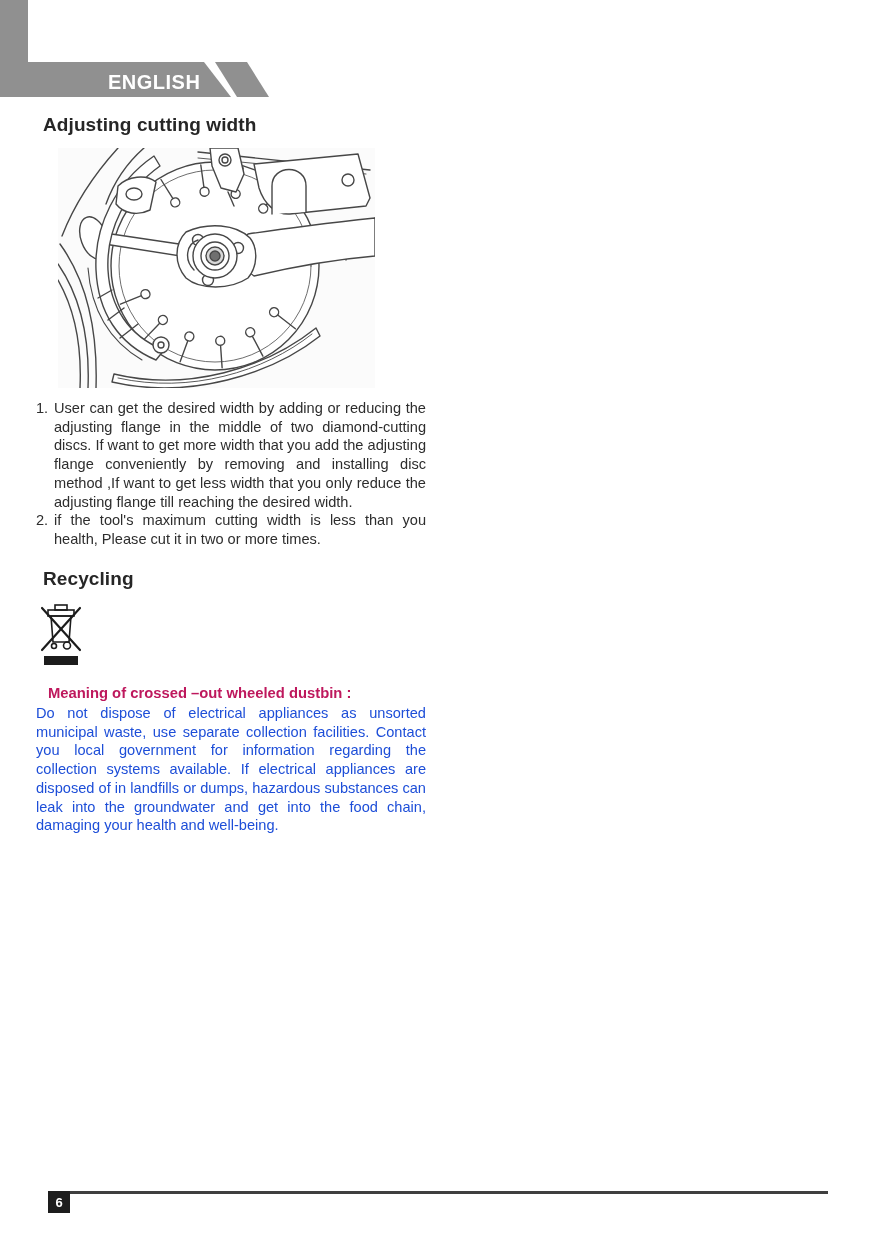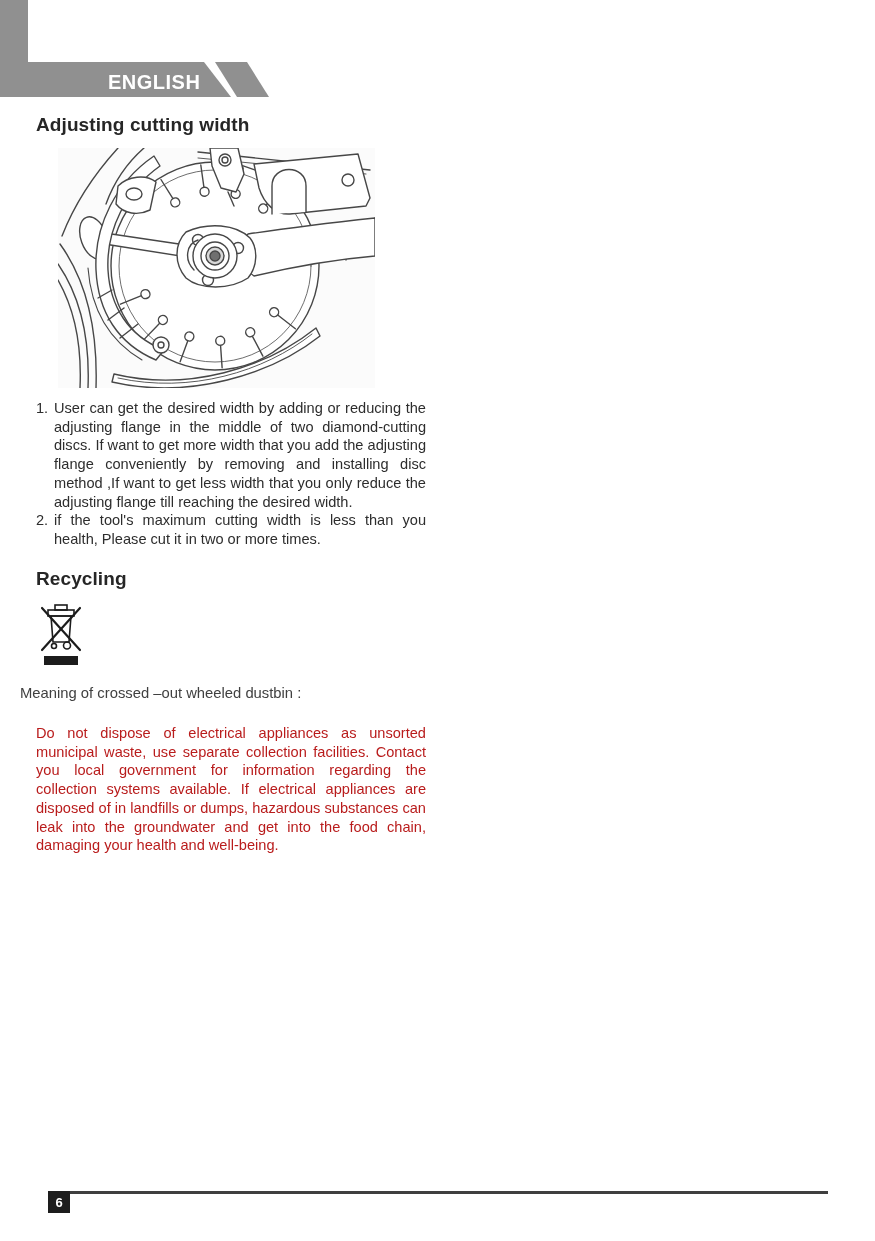--- a/index.html
+++ b/index.html
@@ -11,45 +11,45 @@
 
   
   .banner-svg{position:absolute;left:0;top:0;}
   .banner-label{
     position:absolute;left:84px;top:71px;color:#ffffff;
     font-size:20px;font-weight:bold;letter-spacing:.5px;margin-left:24px;
   }
 
   
   .h-title{
-    position:absolute;left:36px;margin:0;font-size:19px;font-weight:bold;color:#262626;
+    position:absolute;left:43px;margin:0;font-size:19px;font-weight:bold;color:#262626;
     letter-spacing:.1px;
   }
   #title-adjust{top:114px;}
   #title-recycle{top:568px;}
 
   
   .figure{position:absolute;left:58px;top:148px;width:317px;height:240px;margin:0;}
   .figure svg{display:block;}
 
   
   .steps{position:absolute;left:36px;top:399px;width:390px;}
   .step{display:flex;font-size:14.6px;line-height:18.7px;color:#2d2d2d;}
   .step .num{flex:0 0 18px;}
   .step .txt{flex:1;text-align:justify;}
 
   
   .weee{position:absolute;left:40px;top:602px;}
   .sub-head{
-    position:absolute;left:20px;top:685px;width:390px;margin:0;
-    font-size:14.8px;font-weight:normal;color:#404040;
+    position:absolute;left:48px;top:685px;width:390px;margin:0;
+    font-size:14.8px;font-weight:bold;color:#be185d;
   }
   .body-par{
-    position:absolute;left:36px;top:724px;width:390px;margin:0;
-    font-size:14.6px;line-height:18.7px;text-align:justify;color:#b91c1c;
+    position:absolute;left:36px;top:704px;width:390px;margin:0;
+    font-size:14.6px;line-height:18.7px;text-align:justify;color:#1d4ed8;
   }
 
   
   .page-badge{
     position:absolute;left:48px;top:1191px;width:22px;height:22px;background:#1d1d1d;
     color:#ffffff;font-size:13px;font-weight:bold;display:flex;align-items:center;
     justify-content:center;
   }
   .footer-rule{
     position:absolute;left:70px;top:1191px;width:758px;height:3px;background:#3f3f3f;

